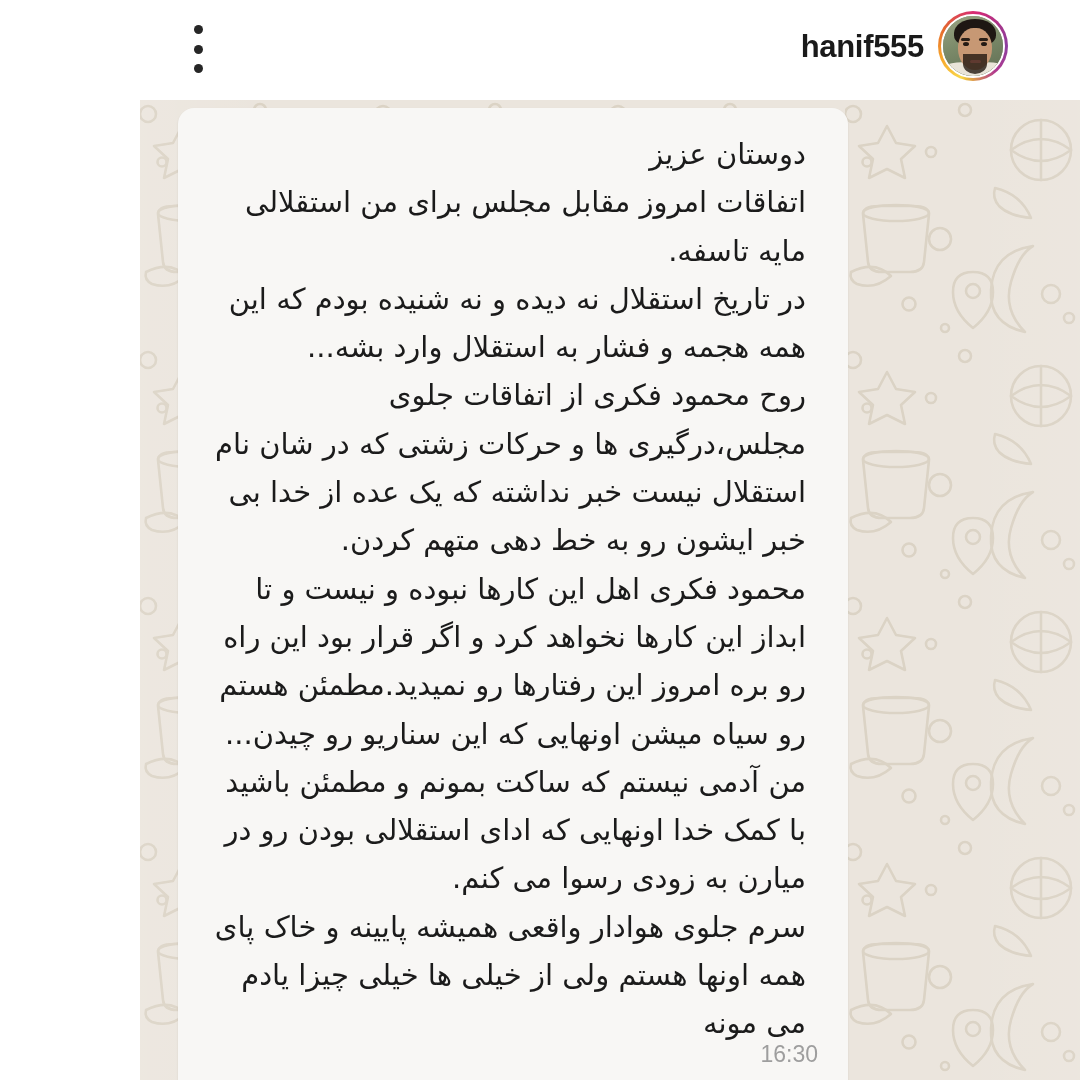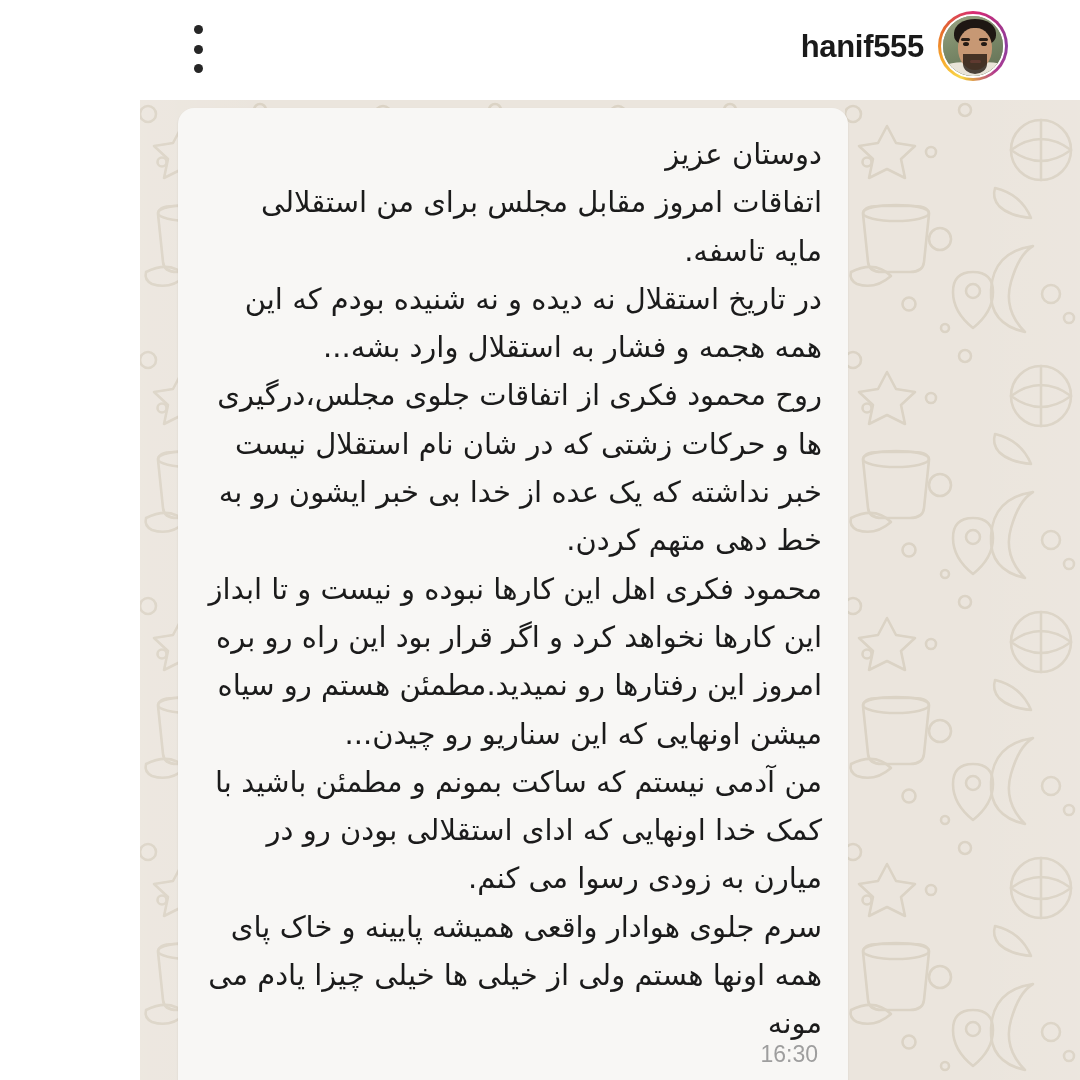--- a/index.html
+++ b/index.html
@@ -207,21 +207,21 @@
     position: absolute;
     left: 178px;
     top: 108px;
     width: 670px;
     min-height: 972px;
     background: #f8f7f5;
     border-radius: 16px 16px 0 0;
     box-shadow: 0 1px 2px rgba(0,0,0,0.10);
     z-index: 10;
     box-sizing: border-box;
-    padding: 22px 26px 8px 26px;
+    padding: 22px 42px 8px 26px;
     direction: rtl;
   }
 
   .msg-text {
     font-family: "DejaVu Sans", "Liberation Sans", sans-serif;
     font-size: 29px;
     line-height: 48.3px;
     color: #1b1b1b;
     text-align: right;
     direction: rtl;

